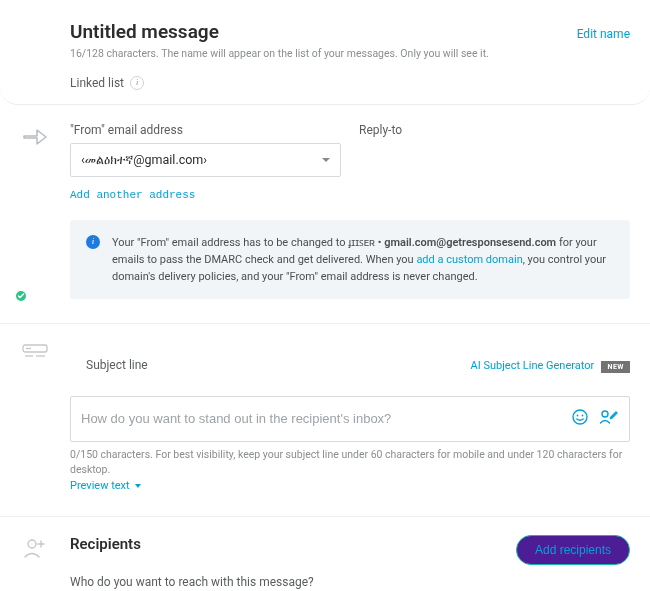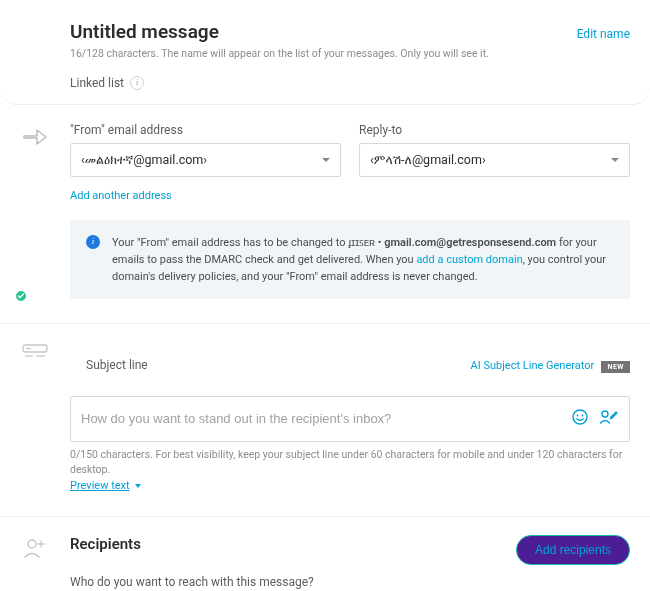--- a/index.html
+++ b/index.html
@@ -128,20 +128,21 @@
     position: absolute;
     right: 10px;
     top: 50%;
     margin-top: -2px;
     border-left: 4px solid transparent;
     border-right: 4px solid transparent;
     border-top: 4px solid #888;
   }
   .add-another {
     margin-top: 10px;
+    font-family: Liberation Mono, monospace;
   }
   .notice {
     margin-top: 18px;
     background: #f2f5f7;
     border-radius: 3px;
     padding: 14px 16px;
     display: flex;
     gap: 12px;
     font-size: 11px;
     line-height: 1.55;
@@ -201,21 +202,20 @@
     color: #00a2d6;
     cursor: pointer;
   }
   .preview-text {
     font-size: 11px;
     color: #00a2d6;
     cursor: pointer;
     display: inline-flex;
     align-items: center;
     gap: 5px;
-    text-decoration: underline;
   }
   .preview-text::after {
     content: "";
     border-left: 3px solid transparent;
     border-right: 3px solid transparent;
     border-top: 4px solid #00a2d6;
   }
   
   .section-head {
     display: flex;
@@ -282,23 +282,20 @@
   <div class="content-col">
     <div class="field-row">
       <div class="field">
         <label class="field-label">"From" email address</label>
         <div class="select">
           <span>‹መልዕክተኛ@gmail.com›</span>
         </div>
       </div>
       <div class="field">
         <label class="field-label">Reply-to</label>
-        <div class="select">
-          <span>‹ምላሽ-ለ@gmail.com›</span>
-        </div>
       </div>
     </div>
     <div class="add-another">
       <span class="link-small">Add another address</span>
     </div>
     <div class="notice">
       <div class="notice-icon">i</div>
       <div>
         <span>Your "From" email address has to be changed to </span><span>ɟɪɪꜱᴇʀ • </span><b>gmail.com@getresponsesend.com</b><span> for your emails to pass the DMARC check and get delivered. When you </span><span class="link">add a custom domain</span><span>, you control your domain's delivery policies, and your "From" email address is never changed.</span>
       </div>

